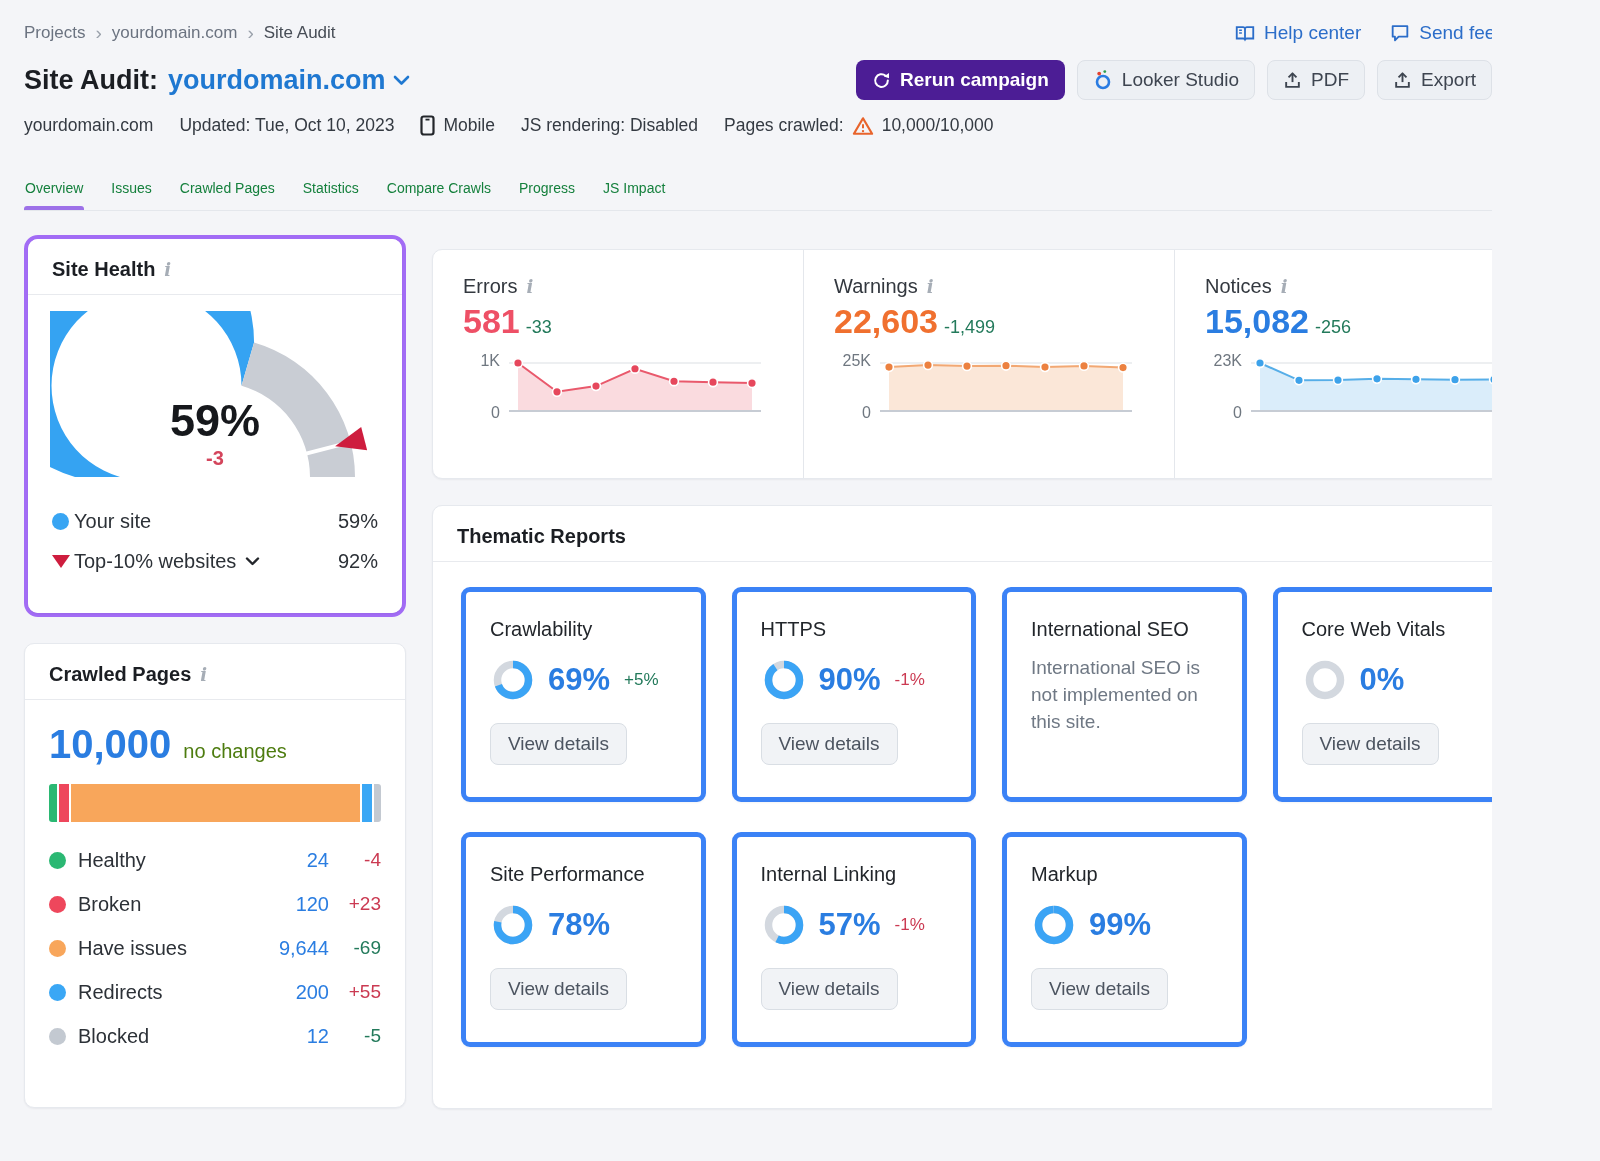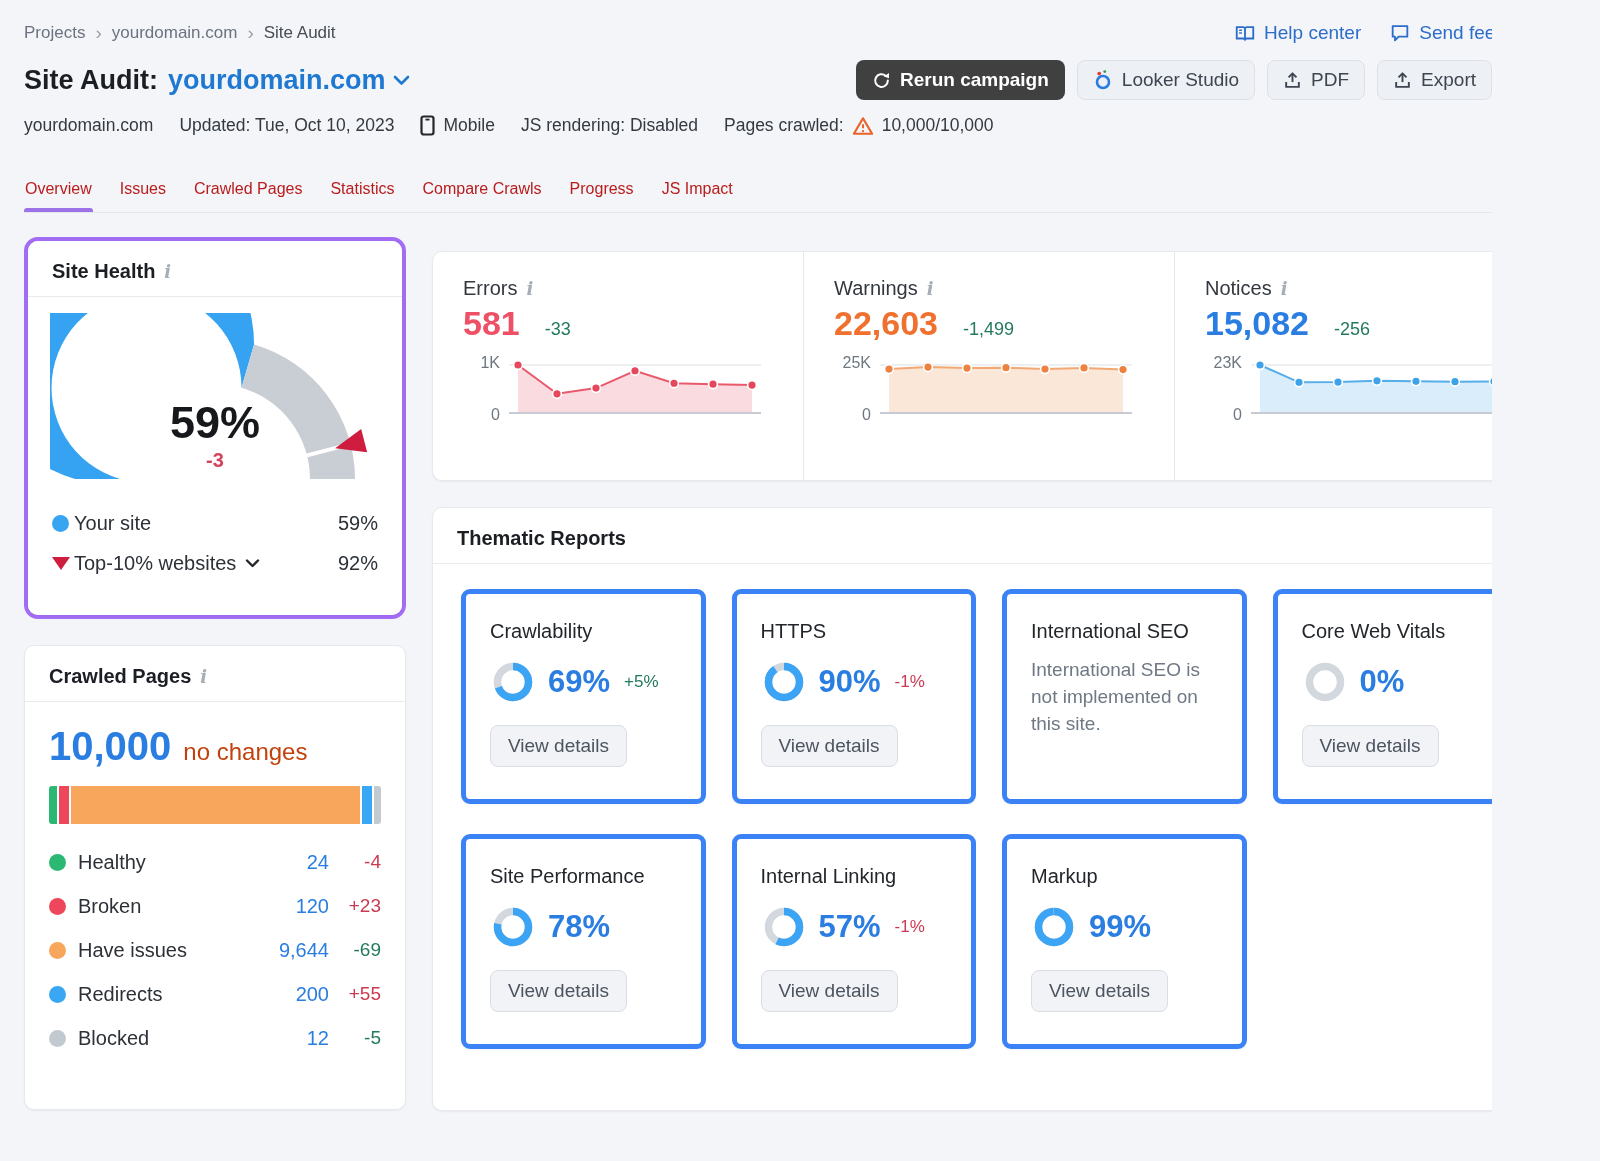--- a/index.html
+++ b/index.html
@@ -16,30 +16,30 @@
   .top-links { display:flex; align-items:center; gap:28px; }
   .top-link { display:flex; align-items:center; gap:8px; color:#2b6dc9; font-size:19px; }
 
   .title-row { display:flex; justify-content:space-between; align-items:center; margin-top:16px; }
   .title-left { display:flex; align-items:center; gap:10px; }
   .title-prefix { font-size:27px; font-weight:700; color:#1b1e23; }
   .title-domain { font-size:27px; font-weight:700; color:#1f78d1; display:flex; align-items:center; gap:7px; }
   .actions { display:flex; align-items:center; gap:12px; }
   .btn { display:flex; align-items:center; gap:9px; height:40px; padding:0 15px; border-radius:8px;
          font-size:19px; border:1px solid transparent; }
-  .btn-primary { background:#404040; color:#fff; font-weight:600; }
+  .btn-primary { background:#4c1d95; color:#fff; font-weight:600; }
   .btn-gray { background:#edf0f4; border-color:#dde1e7; color:#3e4550; }
   .btn-icon { width:42px; justify-content:center; padding:0; }
 
   .meta-row { display:flex; align-items:center; gap:26px; margin-top:15px; font-size:17.5px; color:#343a42; }
   .meta-item { display:flex; align-items:center; gap:8px; }
 
   .tabs-row { margin-top:34px; border-bottom:1px solid #e4e7ec; width:1576px; }
   .tabs { display:flex; gap:26px; padding-bottom:0; }
-  .tab { font-size:16px; color:#b91c1c; padding:10px 1px 14px; cursor:pointer; position:relative; }
+  .tab { font-size:14px; color:#15803d; padding:10px 1px 14px; cursor:pointer; position:relative; }
   .tab.active::after { content:""; position:absolute; left:0; right:0; bottom:0; height:4px; background:#9d71e8; border-radius:3px 3px 0 0; }
 
   
   .content { display:flex; gap:26px; margin-top:24px; align-items:flex-start; }
   .left-col { width:382px; flex:none; }
   .right-col { flex:1; }
 
   .card { background:#fff; border:1px solid #e6e9ee; border-radius:10px; box-shadow:0 1px 2px rgba(33,41,52,.06); }
   .card-head { display:flex; align-items:center; gap:9px; padding:19px 24px 13px; border-bottom:1px solid #e8eaee; }
   .card-title { font-size:20px; font-weight:700; color:#1b1e23; }
@@ -58,21 +58,21 @@
   .dot { width:17px; height:17px; border-radius:50%; display:inline-block; }
   .tri-down { width:0; height:0; border-left:9px solid transparent; border-right:9px solid transparent; border-top:13px solid #ce1d3e; display:inline-block; }
   .hl-label { display:flex; align-items:center; gap:9px; }
   .hl-value { margin-left:auto; }
 
   
   .issues-card { margin-top:14px; height:230px; display:flex; }
   .issue-col { flex:1; padding:25px 30px 6px; }
   .issue-col + .issue-col { border-left:1px solid #e4e7ec; }
   .issue-label { display:flex; align-items:center; gap:9px; font-size:20px; color:#33383f; }
-  .issue-num-row { display:flex; align-items:baseline; gap:25px; margin-top:4px; }
+  .issue-num-row { display:flex; align-items:baseline; gap:6px; margin-top:4px; }
   .issue-value { font-size:34px; font-weight:700; }
   .issue-delta { font-size:18px; color:#237a5b; }
   .spark-row { display:flex; margin-top:12px; }
   .axis { width:46px; height:68px; display:flex; flex-direction:column; justify-content:space-between;
           text-align:right; padding-right:9px; font-size:16px; color:#6f7780; }
   .axis span { line-height:16px; }
   .spark svg { display:block; }
   .val-red { color:#ee5066; }
   .val-orange { color:#f0702f; }
   .val-blue { color:#2a7de1; }
@@ -91,21 +91,21 @@
   .view-btn { margin-top:20px; height:42px; padding:0 17px; border-radius:8px; background:#f1f3f6;
               border:1px solid #d9dee4; color:#4c5460; font-size:19px; cursor:pointer;
               font-family:"Liberation Sans","DejaVu Sans",sans-serif; }
   .donut { line-height:0; }
 
   
   .crawled-card { margin-top:26px; height:465px; }
   .cp-body { padding:22px 24px 0; }
   .cp-total-row { display:flex; align-items:baseline; gap:12px; }
   .cp-total { font-size:40px; font-weight:700; color:#2a7de1; }
-  .cp-note { font-size:24px; color:#c2410c; }
+  .cp-note { font-size:20px; color:#4d7c0f; }
   .cp-bar { display:flex; height:38px; margin-top:17px; }
   .cp-bar span { display:block; height:100%; }
   .cp-bar span:first-child { border-radius:3px 0 0 3px; }
   .cp-bar span:last-child { border-radius:0 3px 3px 0; }
   .cp-legend { margin-top:16px; }
   .cpl-row { display:flex; align-items:center; height:44px; font-size:20px; color:#2c3137; }
   .cpl-dot { width:17px; height:17px; border-radius:50%; margin-right:12px; flex:none; }
   .cpl-value { margin-left:auto; color:#2a7de1; min-width:64px; text-align:right; }
   .cpl-delta { width:52px; text-align:right; font-size:19px; }
   .cpl-delta.pos { color:#237a5b; }

